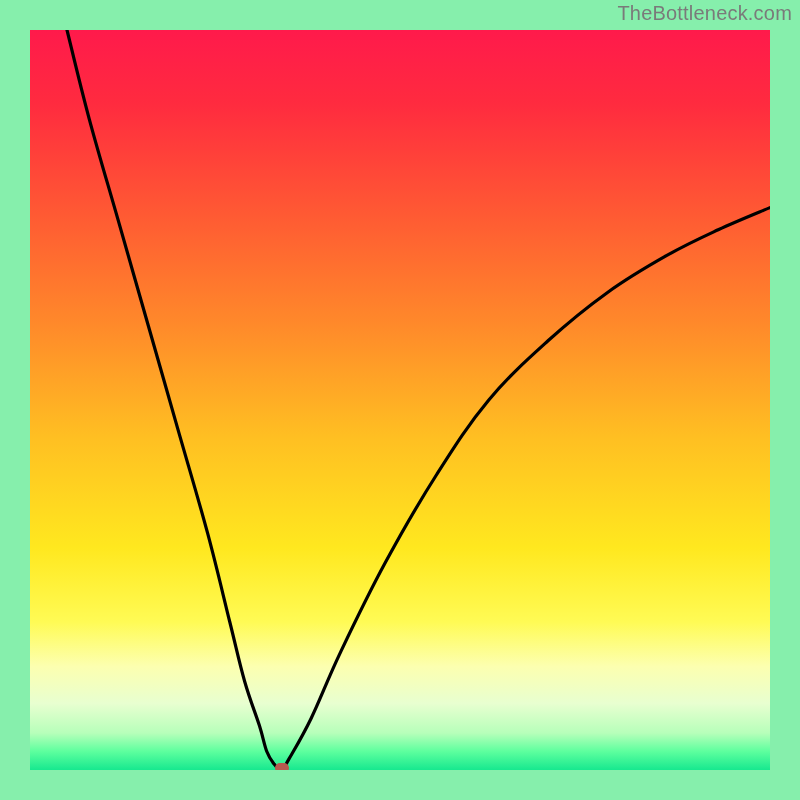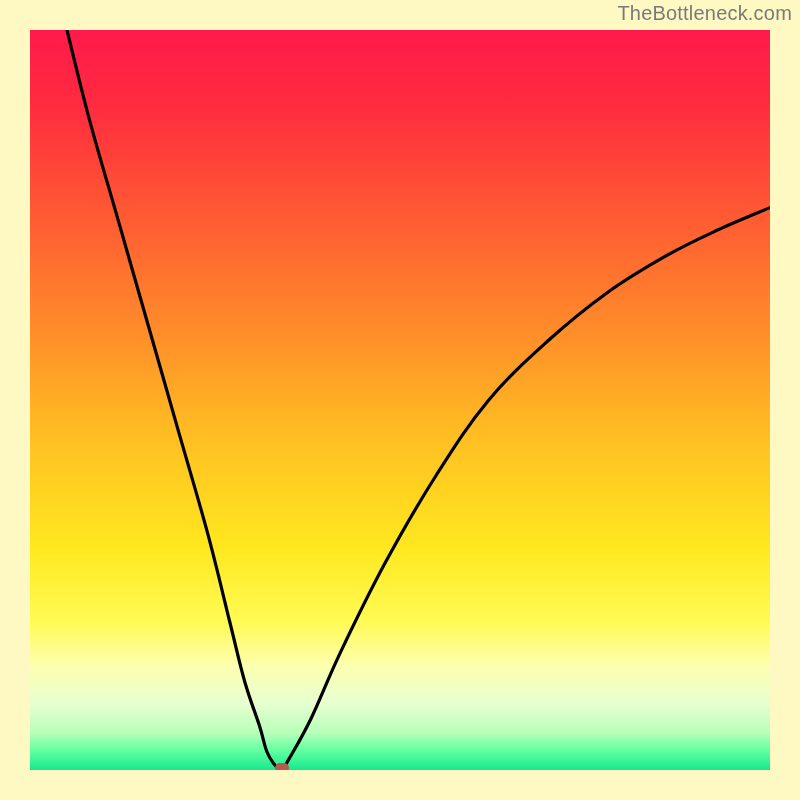--- a/index.html
+++ b/index.html
@@ -8,21 +8,21 @@
     width: 800px;
     height: 800px;
     overflow: hidden;
     background: #000;
     font-family: Arial, Helvetica, sans-serif;
   }
   .frame {
     position: relative;
     width: 800px;
     height: 800px;
-    background: #fef9c3;
+    background: #86efac;
   }
   .plot {
     position: absolute;
     left: 30px;
     top: 30px;
     width: 740px;
     height: 740px;
     overflow: hidden;
   }
   .grad {

